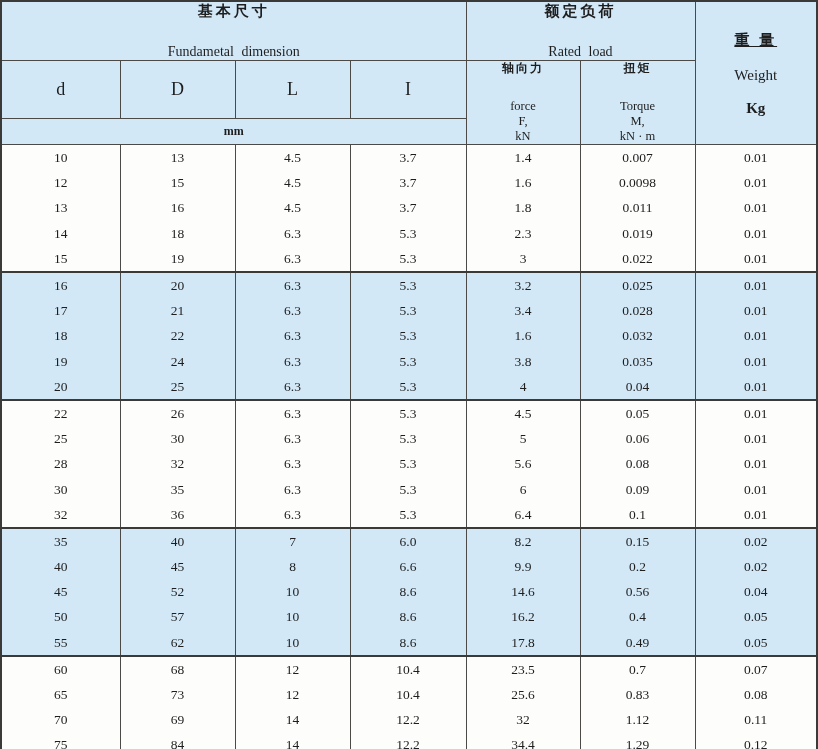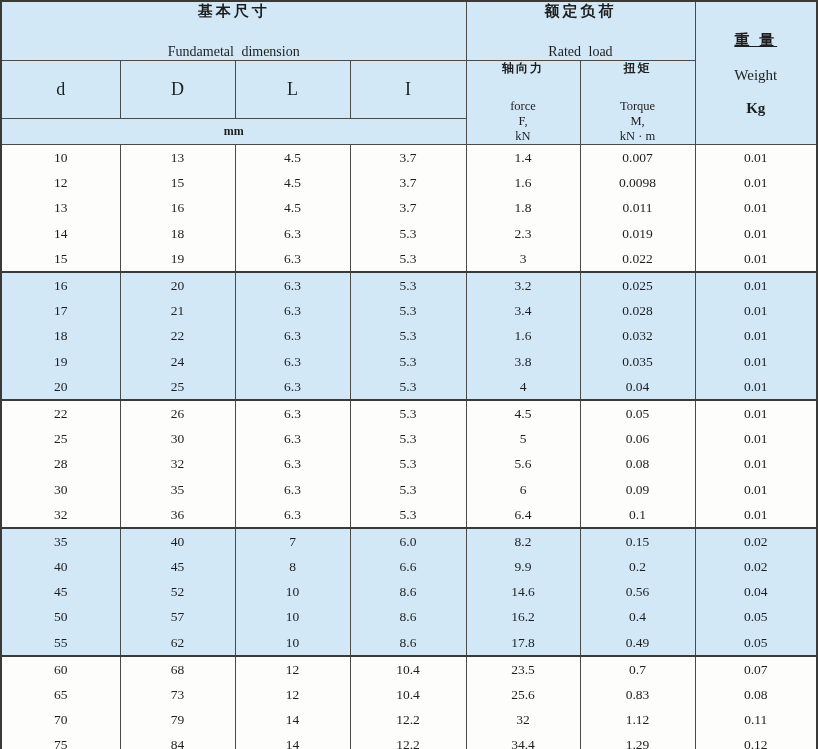--- a/index.html
+++ b/index.html
@@ -332,21 +332,21 @@
           <td>65</td>
           <td>73</td>
           <td>12</td>
           <td>10.4</td>
           <td>25.6</td>
           <td>0.83</td>
           <td>0.08</td>
         </tr>
         <tr>
           <td>70</td>
-          <td>79</td>
+          <td>69</td>
           <td>14</td>
           <td>12.2</td>
           <td>32</td>
           <td>1.12</td>
           <td>0.11</td>
         </tr>
         <tr>
           <td>75</td>
           <td>84</td>
           <td>14</td>

